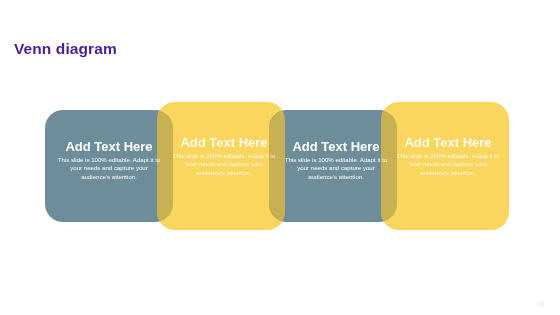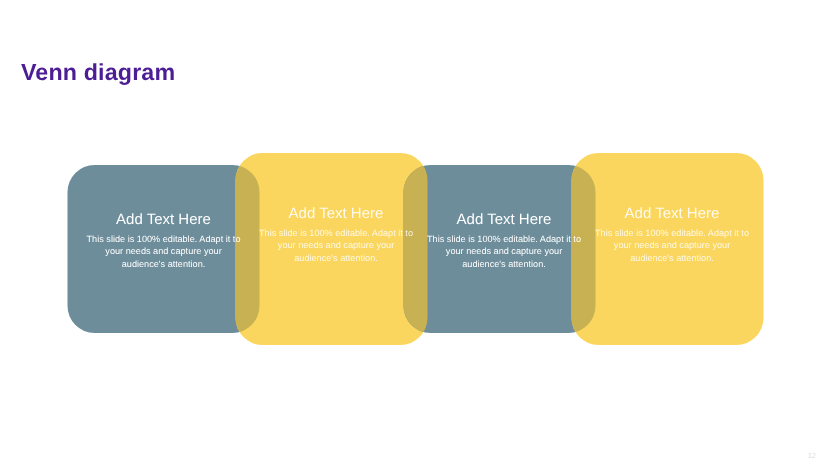--- a/index.html
+++ b/index.html
@@ -51,22 +51,22 @@
   }
 
   
   .card-text {
     position: absolute;
     text-align: center;
     color: #ffffff;
     pointer-events: none;
   }
   .card-heading {
-    font-size: 10px;
-    font-weight: normal;
+    font-size: 13px;
+    font-weight: bold;
     line-height: 11px;
     margin: 0 0 4px 0;
     white-space: nowrap;
     text-align: center;
   }
   .card-body {
     font-size: 6.1px;
     font-weight: normal;
     line-height: 8.4px;
     margin: 0;

